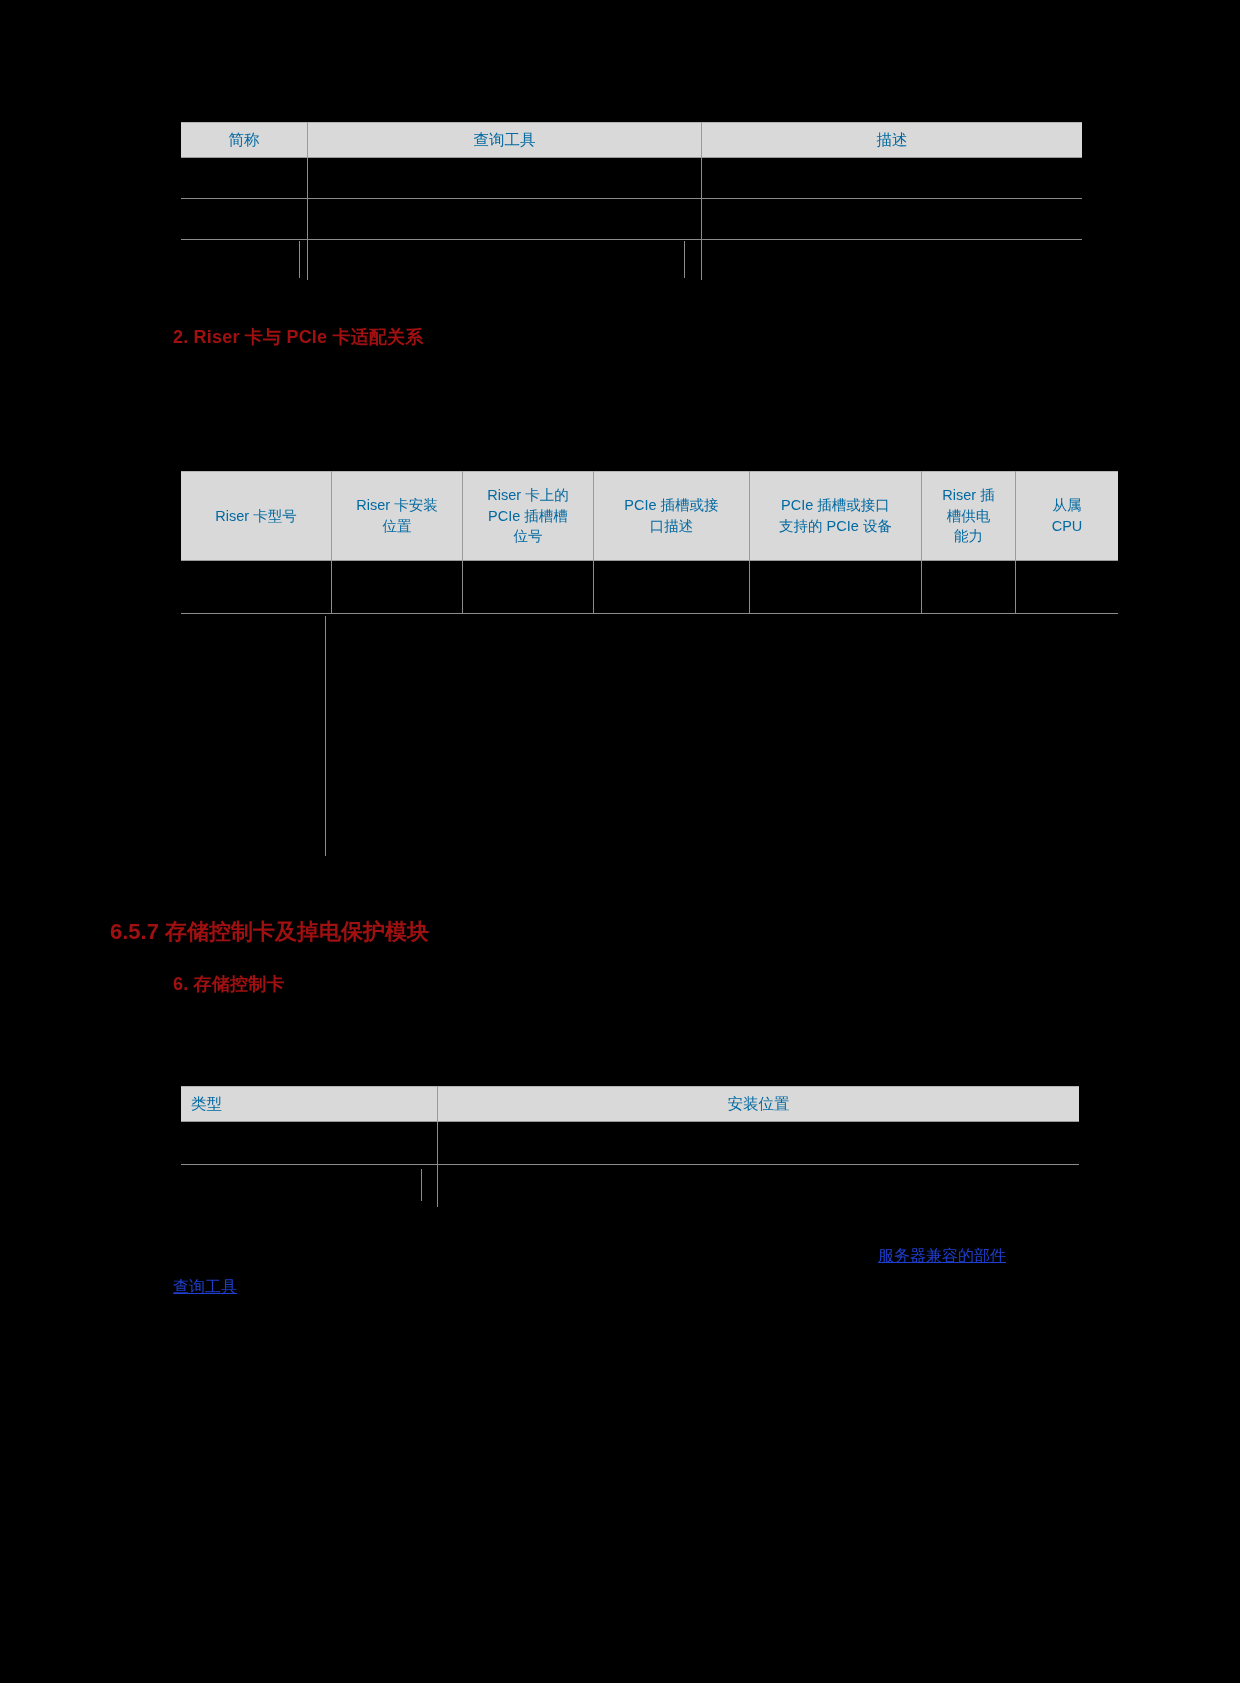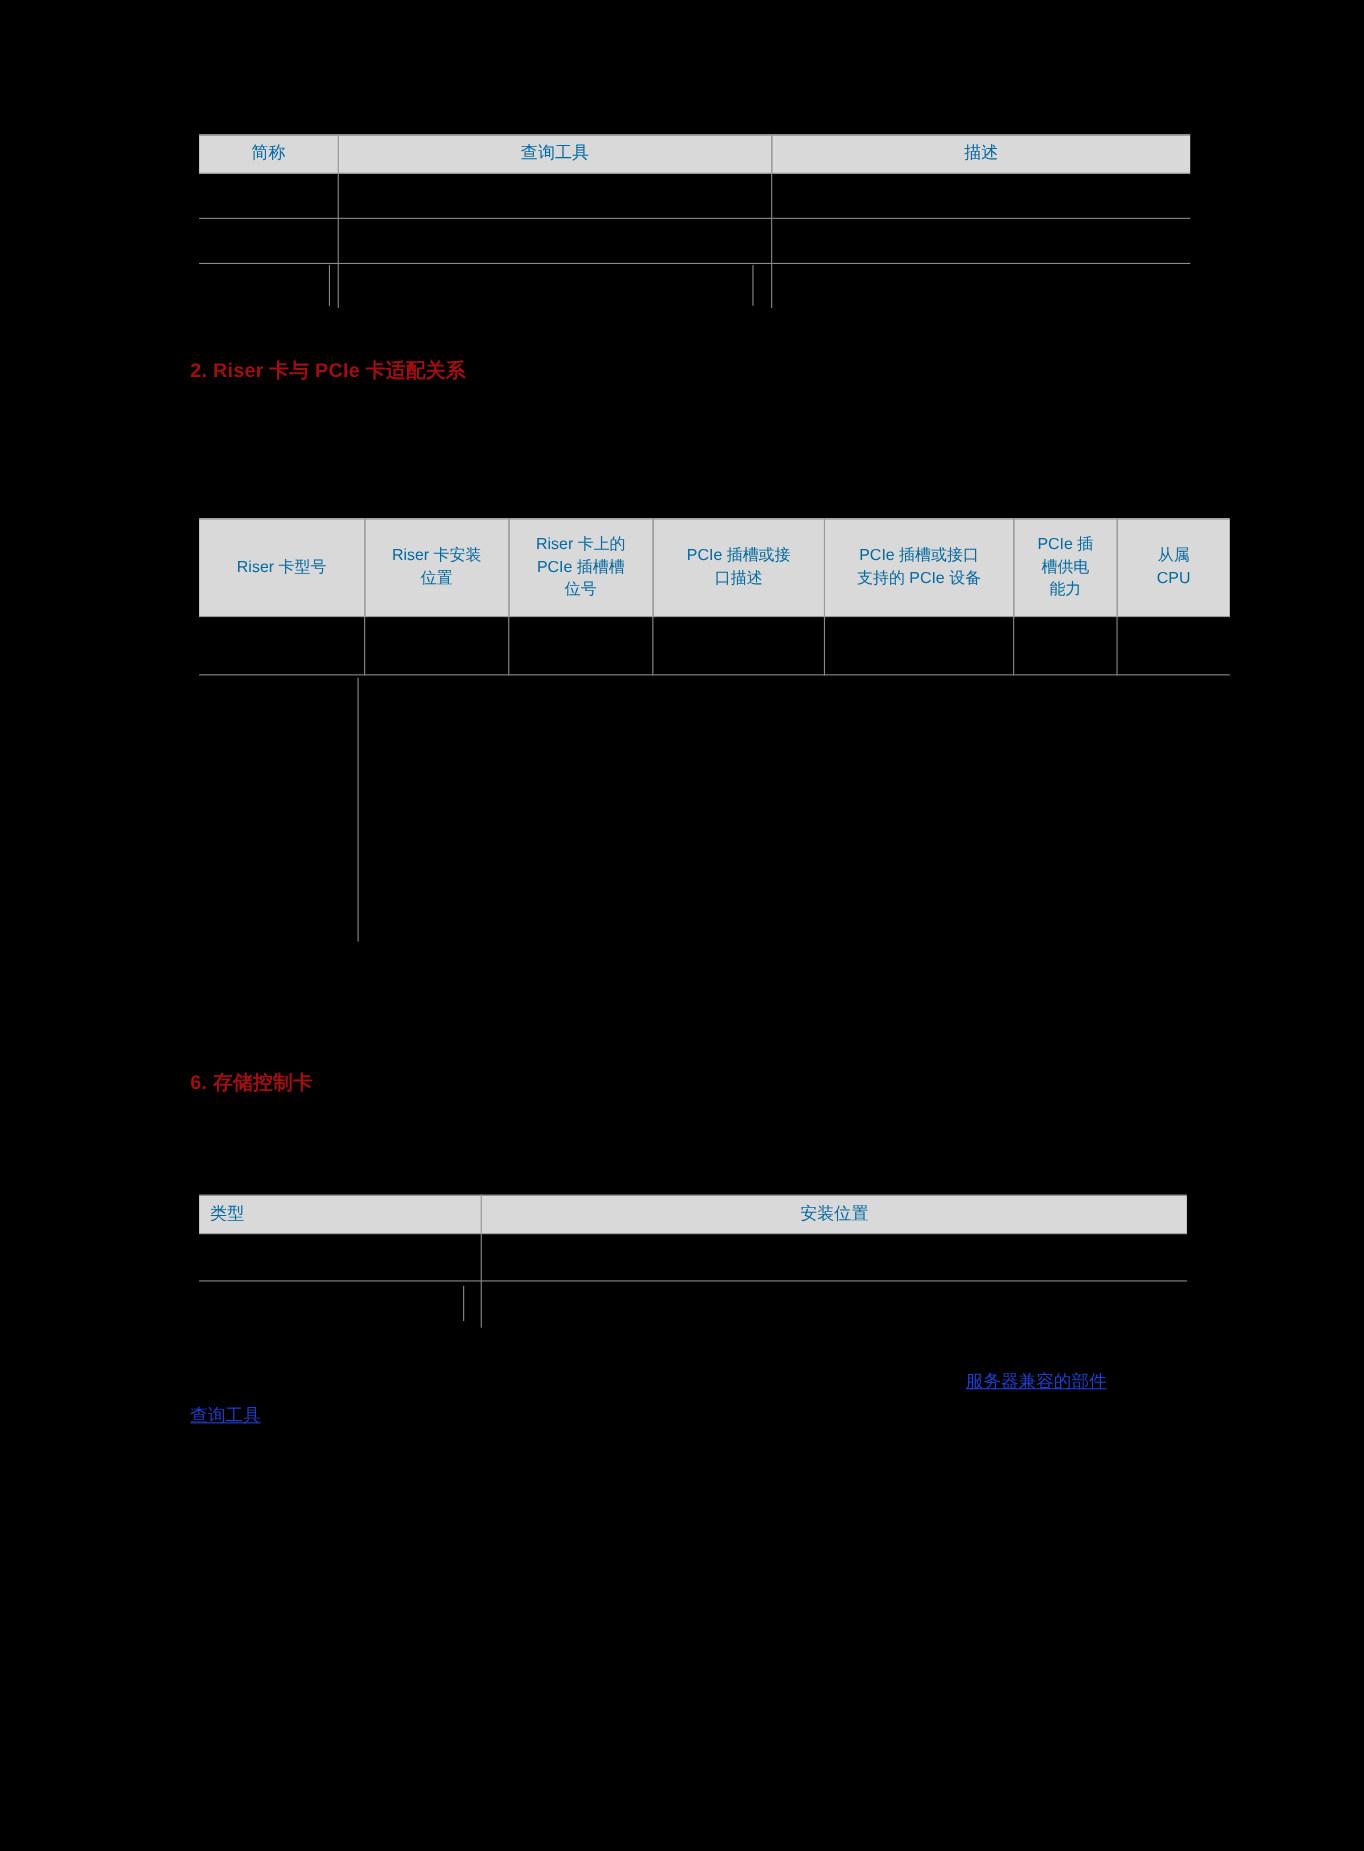--- a/index.html
+++ b/index.html
@@ -209,21 +209,21 @@
         </th>
         <th>
           <span>PCIe 插槽或接</span><br>
           <span>口描述</span>
         </th>
         <th>
           <span>PCIe 插槽或接口</span><br>
           <span>支持的 PCIe 设备</span>
         </th>
         <th>
-          <span>PCIe 插</span><br>
+          <span>Riser 插</span><br>
           <span>槽供电</span><br>
           <span>能力</span>
         </th>
         <th>
           <span>从属</span><br>
           <span>CPU</span>
         </th>
       </tr>
     </thead>
     <tbody>
@@ -234,20 +234,21 @@
         <td></td>
         <td></td>
         <td></td>
         <td></td>
       </tr>
     </tbody>
   </table>
 
   <div class="stub-line" style="left:325px; top:616px; height:240px;"></div>
 
+  <div class="heading-l2" id="heading-657">6.5.7  存储控制卡及掉电保护模块</div>
 
   <div class="heading-l3" id="heading-storage-card">6. 存储控制卡</div>
 
   <table class="doc-table" id="table-storage">
     <thead>
       <tr>
         <th class="left-align">类型</th>
         <th>安装位置</th>
       </tr>
     </thead>

